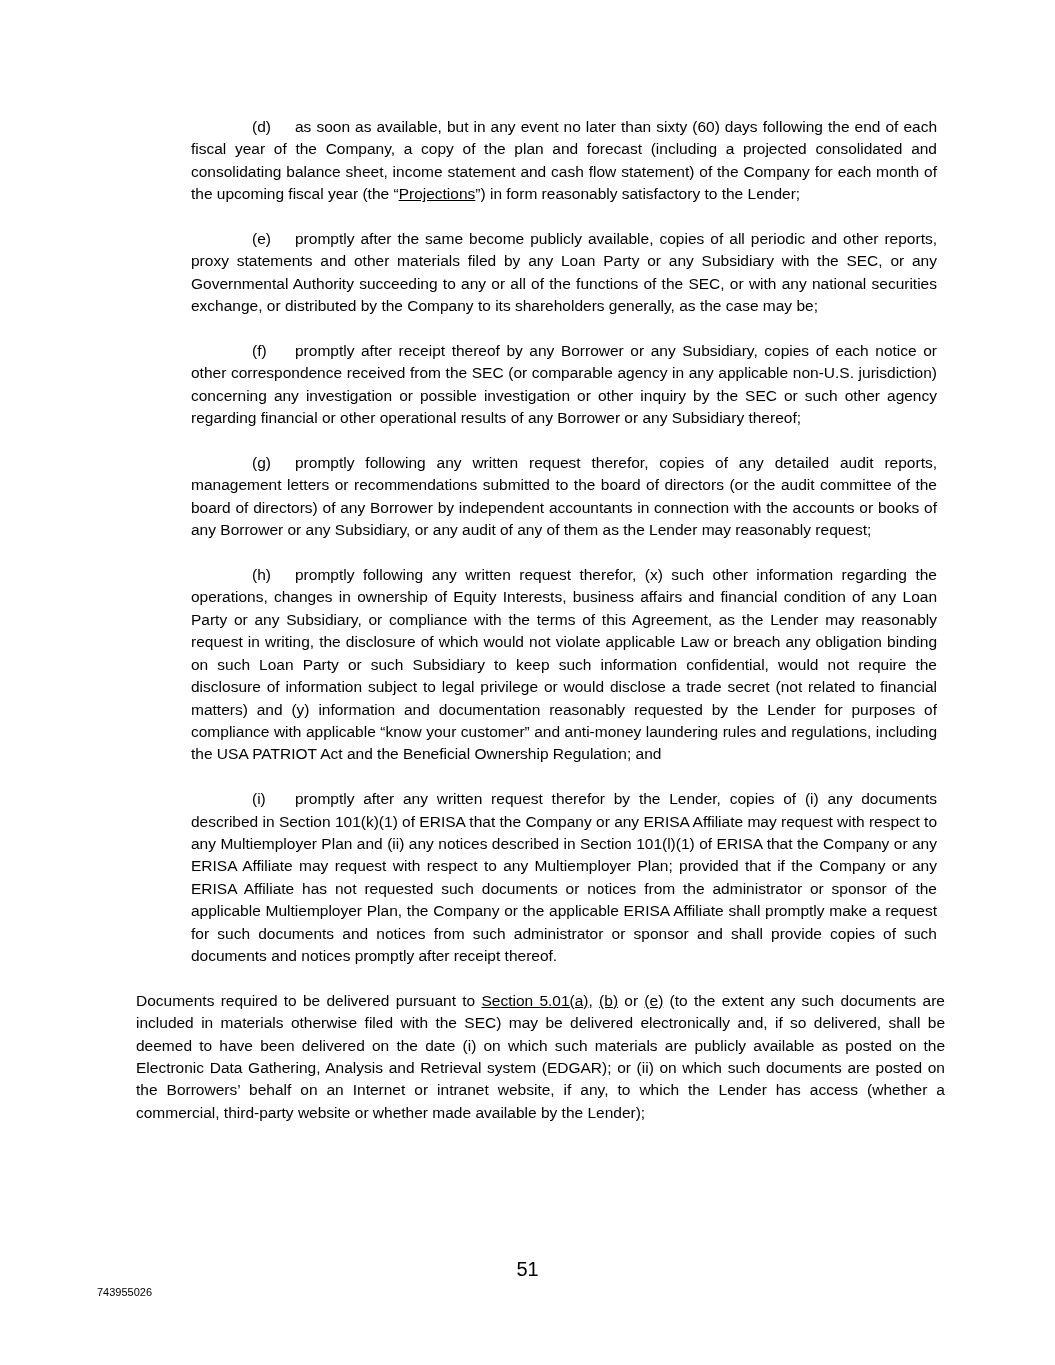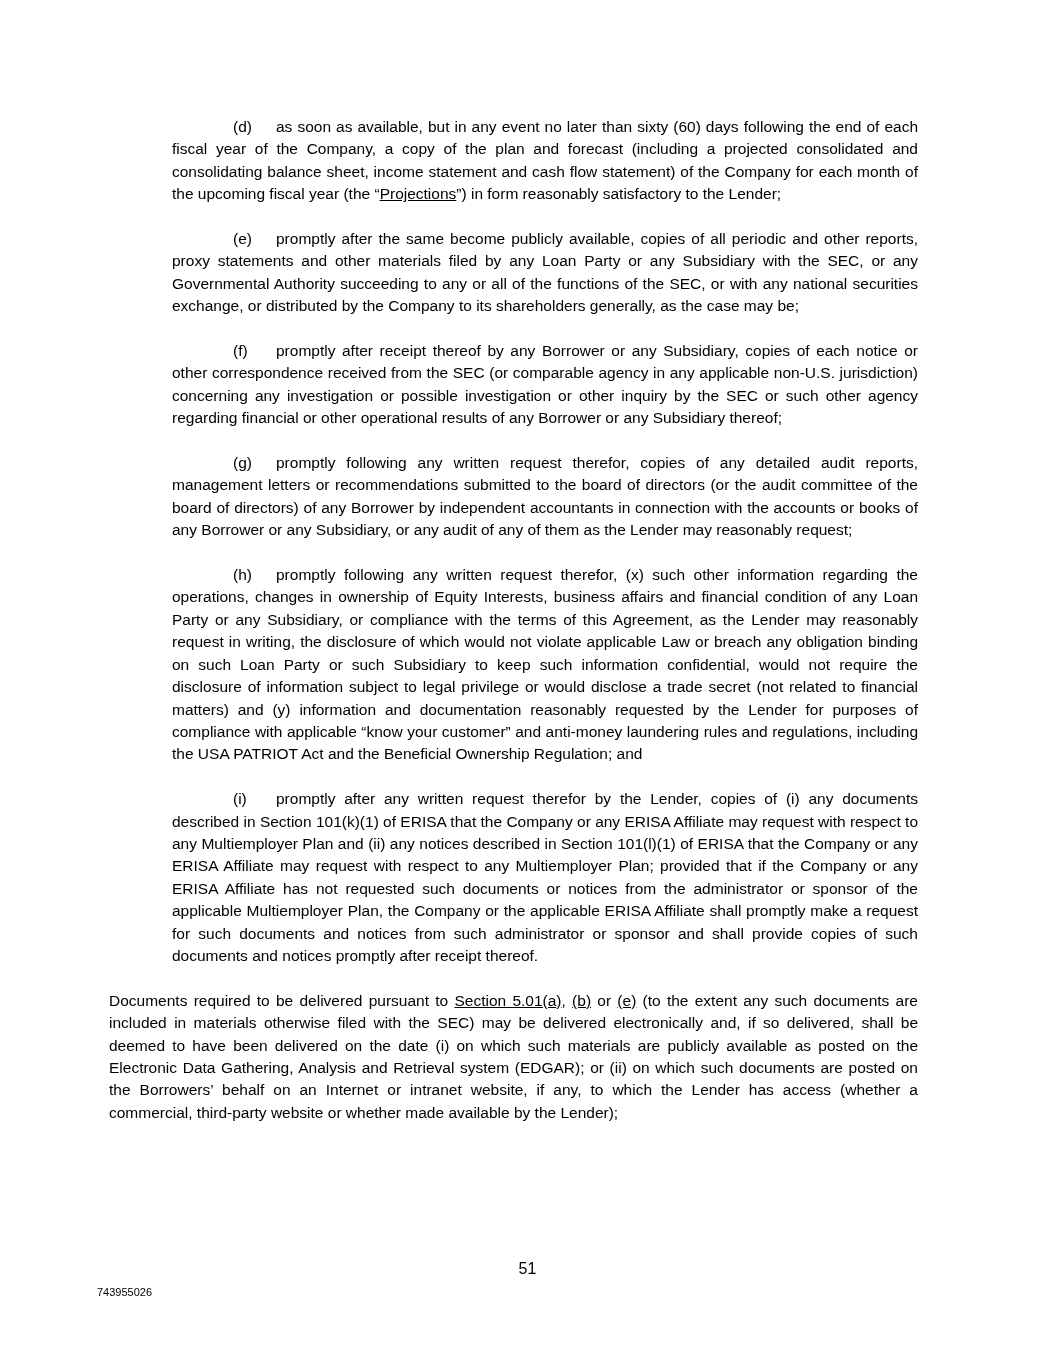--- a/index.html
+++ b/index.html
@@ -14,49 +14,49 @@
     background: #ffffff;
     color: #000000;
     font-family: "Liberation Sans", sans-serif;
     font-size: 15.5px;
     line-height: 22.4px;
     overflow: hidden;
   }
   .content {
     position: absolute;
     top: 116px;
-    left: 109px;
+    left: 128px;
     width: 809px;
   }
   .clause {
     margin: 0 0 22.4px 63px;
     width: 746px;
     text-align: justify;
     text-indent: 61px;
   }
   .clabel {
     display: inline-block;
     width: 43px;
     text-indent: 0;
   }
   .closing {
-    margin: 0;
+    margin: 8px;
     width: 809px;
     text-align: justify;
   }
   .u {
     text-decoration: underline;
   }
   .page-number {
     position: absolute;
     top: 1258px;
     left: 123px;
     width: 809px;
     text-align: center;
-    font-size: 16px;
+    font-size: 20px;
     line-height: 22px;
   }
   .doc-id {
     position: absolute;
     top: 1284px;
     left: 97px;
     font-size: 11px;
     line-height: 16px;
   }
 </style>

